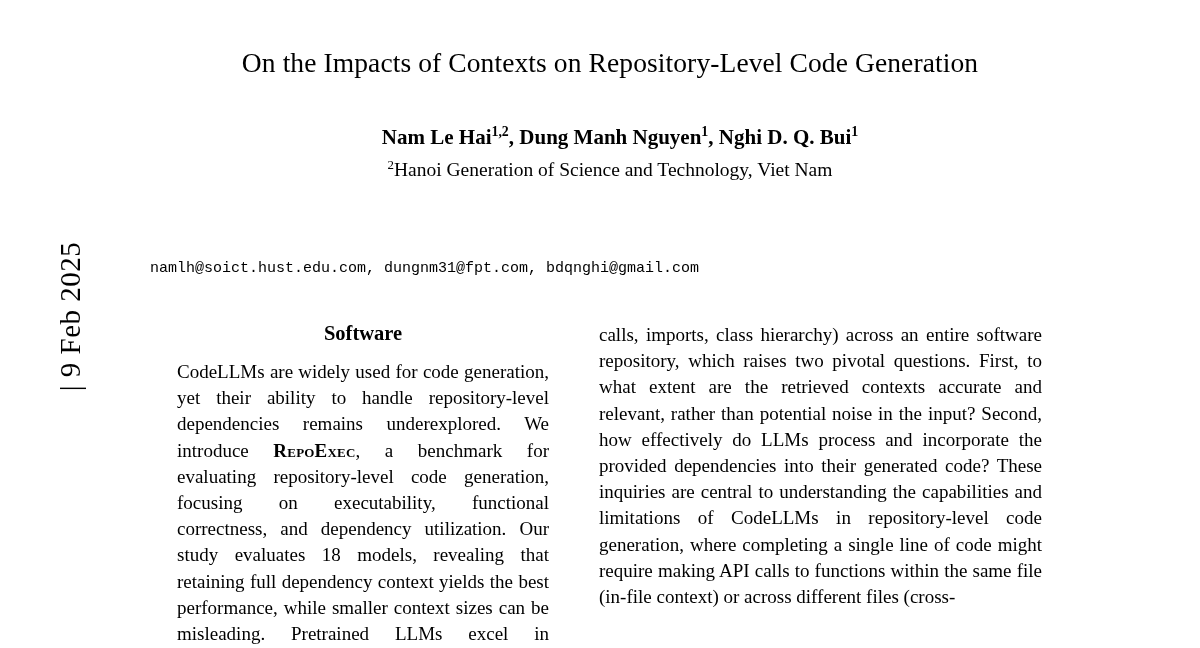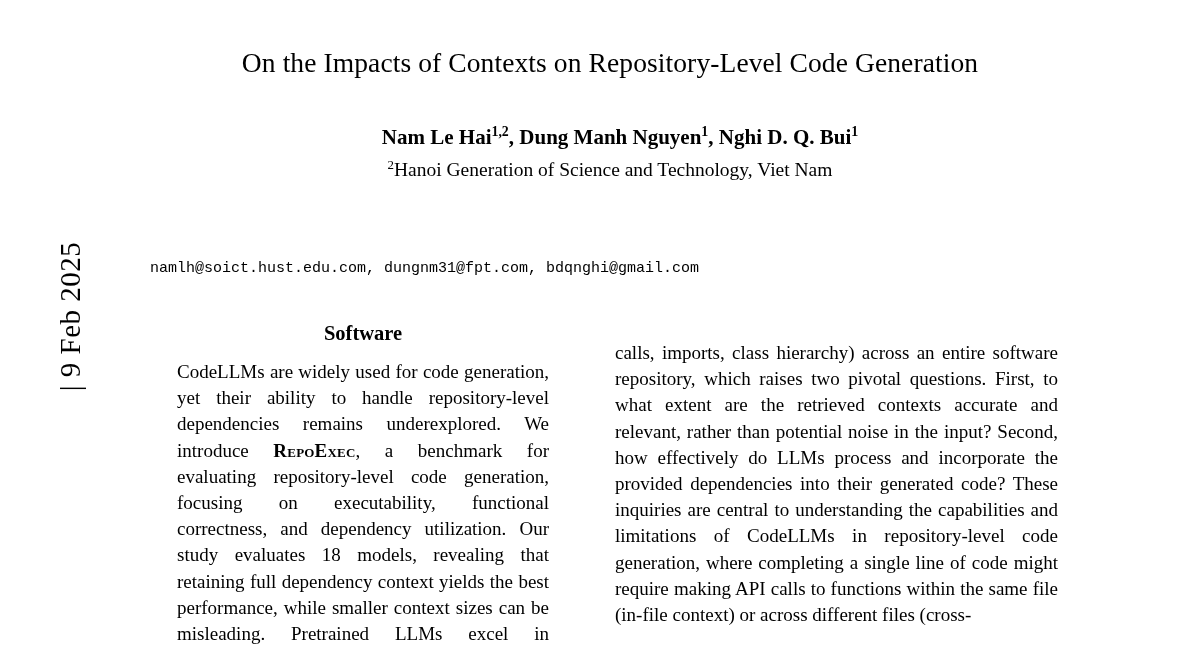--- a/index.html
+++ b/index.html
@@ -93,24 +93,23 @@
 
   
   .col-left {
     position: absolute;
     left: 177px;
     top: 322px;
     width: 372px;
   }
   .col-right {
     position: absolute;
-    left: 615px;
+    left: 599px;
     top: 322px;
     width: 443px;
-    margin-top: 18px;
   }
 
   .abstract-heading {
     text-align: center;
     font-size: 20.5px;
     font-weight: bold;
     margin: 0 0 14px 0;
   }
 
   .para {

